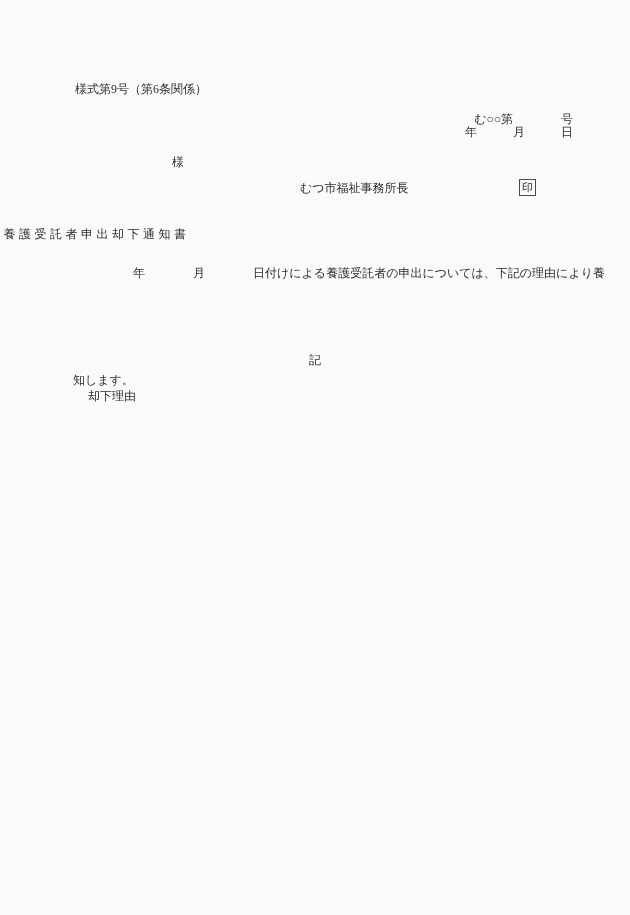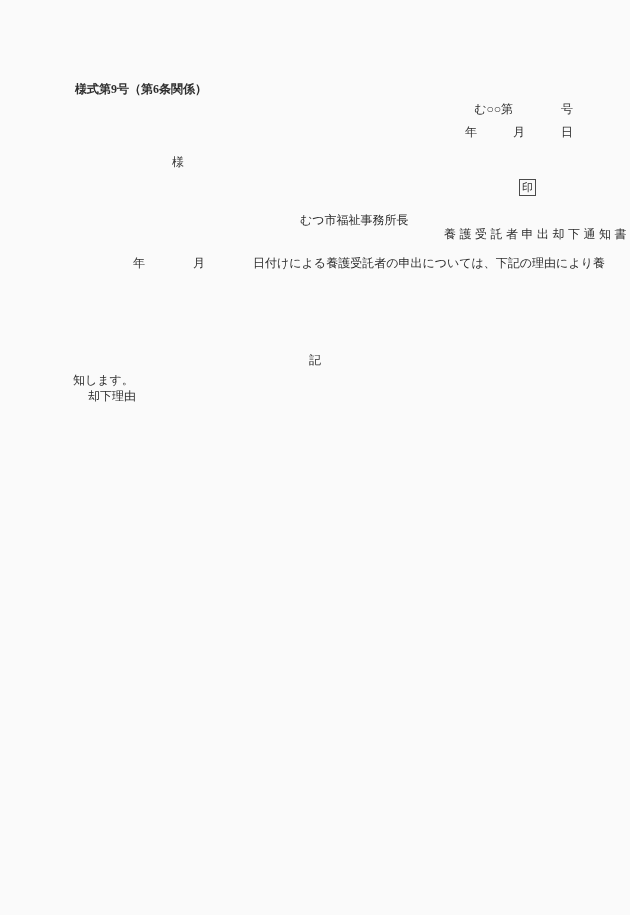--- a/index.html
+++ b/index.html
@@ -13,54 +13,54 @@
     height: 915px;
     background: #fafafa;
     font-family: "Liberation Serif", "DejaVu Serif", serif;
     color: #2e2e2e;
     font-size: 12px;
     line-height: 1;
     overflow: hidden;
   }
   .abs { position: absolute; white-space: pre; }
 
-  .form-label   { left: 75px;  top: 83px; font-weight: bold; }
+  .form-label   { left: 75px;  top: 83px; }
 
   .right-col    { right: 57px; text-align: right; }
-  .doc-number   { top: 103px; }
+  .doc-number   { top: 113px; }
   .date-line    { top: 126px; }
 
   .addressee    { left: 172px; top: 156px; }
 
-  .sender       { left: 300px; top: 182px; margin-top: 32px; }
+  .sender       { left: 300px; top: 182px; }
 
   .seal-box {
     position: absolute;
     left: 519px; top: 179px;
     width: 17px; height: 17px;
     border: 1px solid #4a4a4a;
     display: flex;
     align-items: center;
     justify-content: center;
     font-size: 11px;
     box-sizing: border-box;
   }
 
   .doc-title {
     position: absolute;
     left: 0; top: 228px;
     width: 100%;
-    text-align: right;
+    text-align: left;
     letter-spacing: 3.5px;
     text-indent: 3.5px;
     white-space: pre;
   }
 
   .body-line    { left: 73px; width: 500px; }
-  .body-line-1  { top: 257px; }
+  .body-line-1  { top: 267px; }
   .body-line-2  { top: 297px; }
   .body-line-3  { top: 327px; margin-top: 47px; }
 
   .ki-heading {
     position: absolute;
     left: 0; top: 354px;
     width: 100%;
     text-align: center;
   }
 

